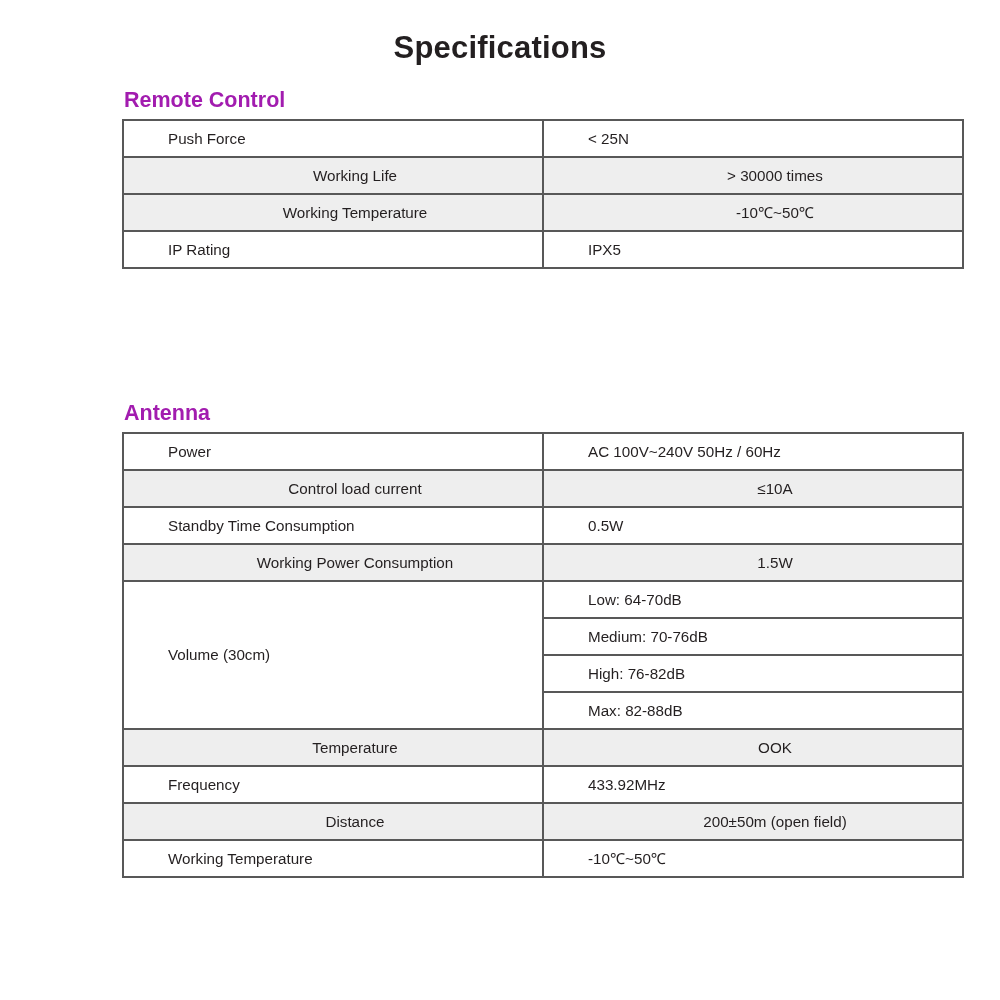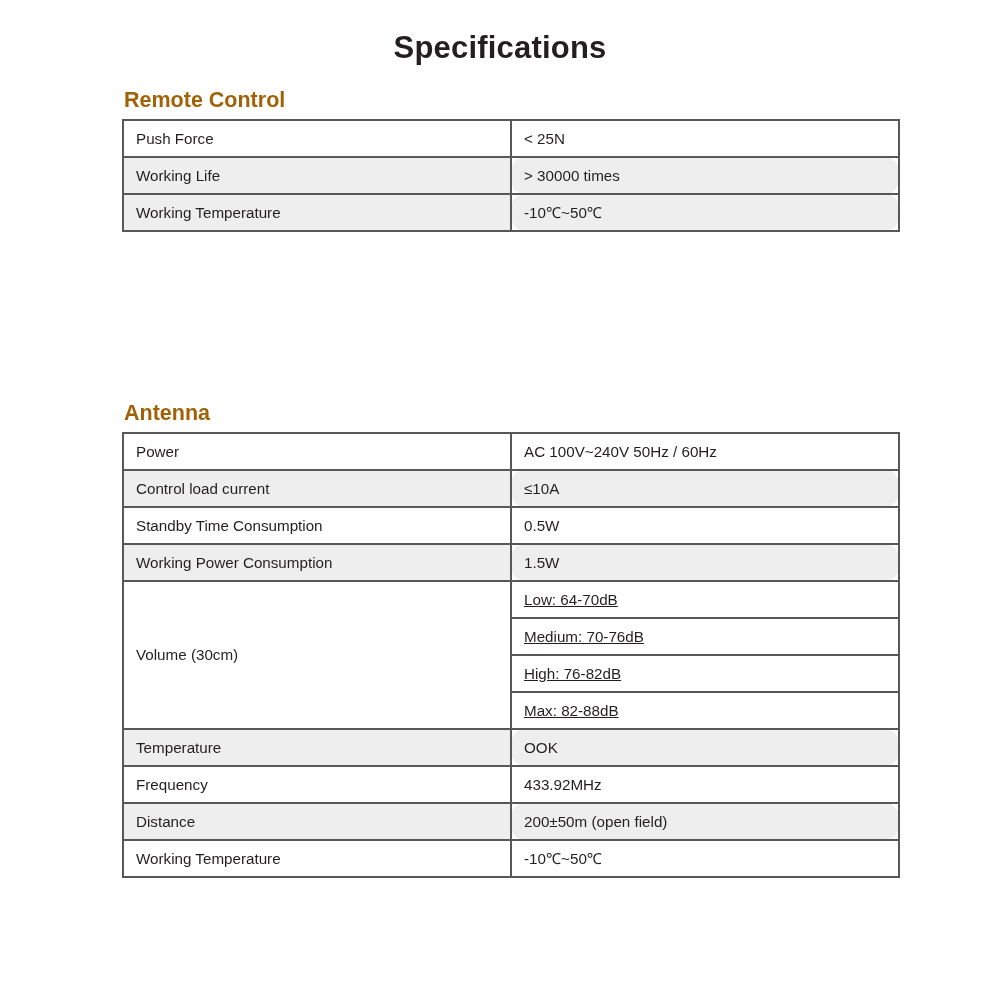--- a/index.html
+++ b/index.html
@@ -32,50 +32,49 @@
     color: #231f20;
   }
   .section {
     position: absolute;
     left: 122px;
     width: 756px;
   }
   .section-title {
     font-size: 21.5px;
     font-weight: bold;
-    color: #a16207;
+    color: #a21caf;
     line-height: 1;
     margin: 0 0 7px 2px;
   }
   table.spec {
     border-collapse: collapse;
     width: 752px;
     table-layout: fixed;
     background: #ffffff;
   }
   table.spec td {
     border: 2px solid #585858;
     font-size: 15.2px;
     color: #231f20;
-    padding: 0 0 0 12px;
+    padding: 0 0 0 44px;
     height: 35px;
     vertical-align: middle;
     background: #ffffff;
     line-height: 1.25;
   }
   td.label { width: 374px; }
-  td.value { width: 374px; border-radius: 14px; }
-  tr.shaded > td { background: #eeeeee; }
+  td.value { width: 374px; }
+  tr.shaded > td { background: #eeeeee; text-align: center; }
   td.span-label {
     background: #ffffff;
   }
   td.sub-value {
     border-left: 2px solid #585858;
     height: 38px;
-    text-decoration: underline;
   }
 </style>
 </head>
 <body>
 
 <div class="page">
 
   <div class="doc-title">Specifications</div>
 
   <div class="section" id="section-0" style="top: 90px;">
@@ -86,20 +85,24 @@
             <td class="label">Push Force</td>
             <td class="value">&lt; 25N</td>
           </tr>
           <tr class="shaded">
             <td class="label">Working Life</td>
             <td class="value">&gt; 30000 times</td>
           </tr>
           <tr class="shaded">
             <td class="label">Working Temperature</td>
             <td class="value">-10℃~50℃</td>
+          </tr>
+          <tr>
+            <td class="label">IP Rating</td>
+            <td class="value">IPX5</td>
           </tr>
         </tbody>
     </table>
   </div>
 
   <div class="section" id="section-1" style="top: 403px;">
     <div class="section-title">Antenna</div>
     <table class="spec">
       <tbody id="tbody-1">
           <tr>

